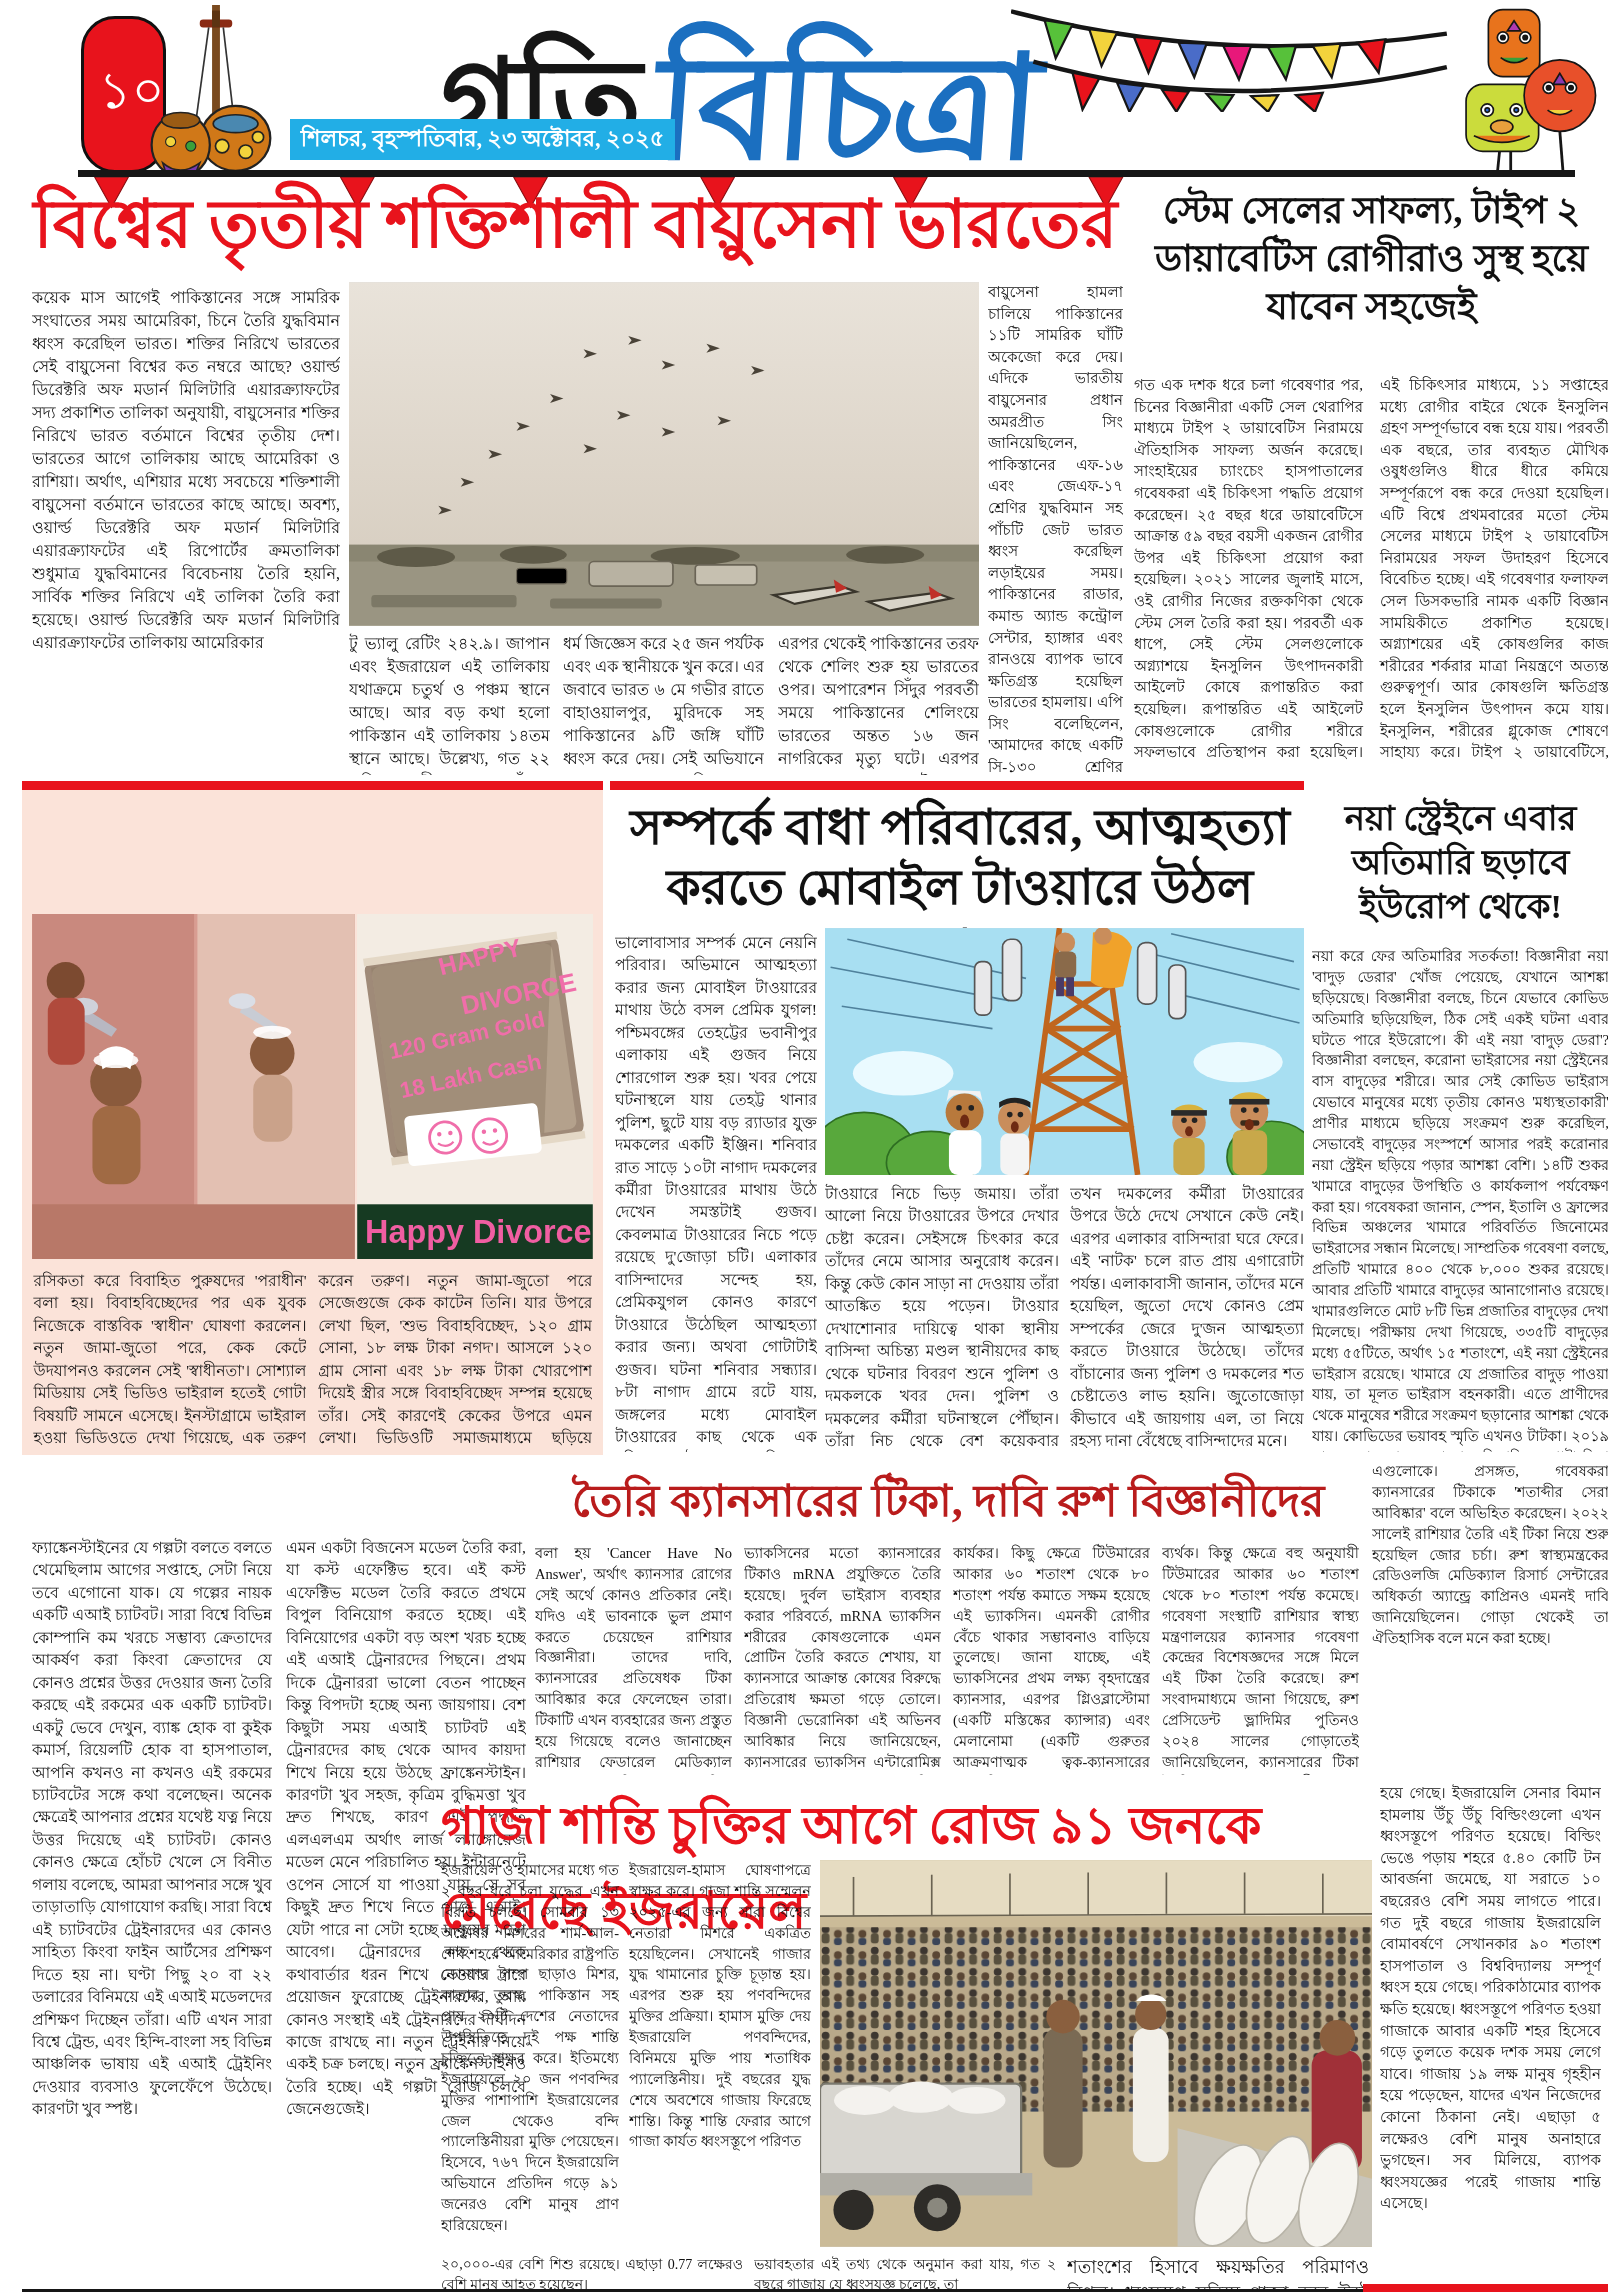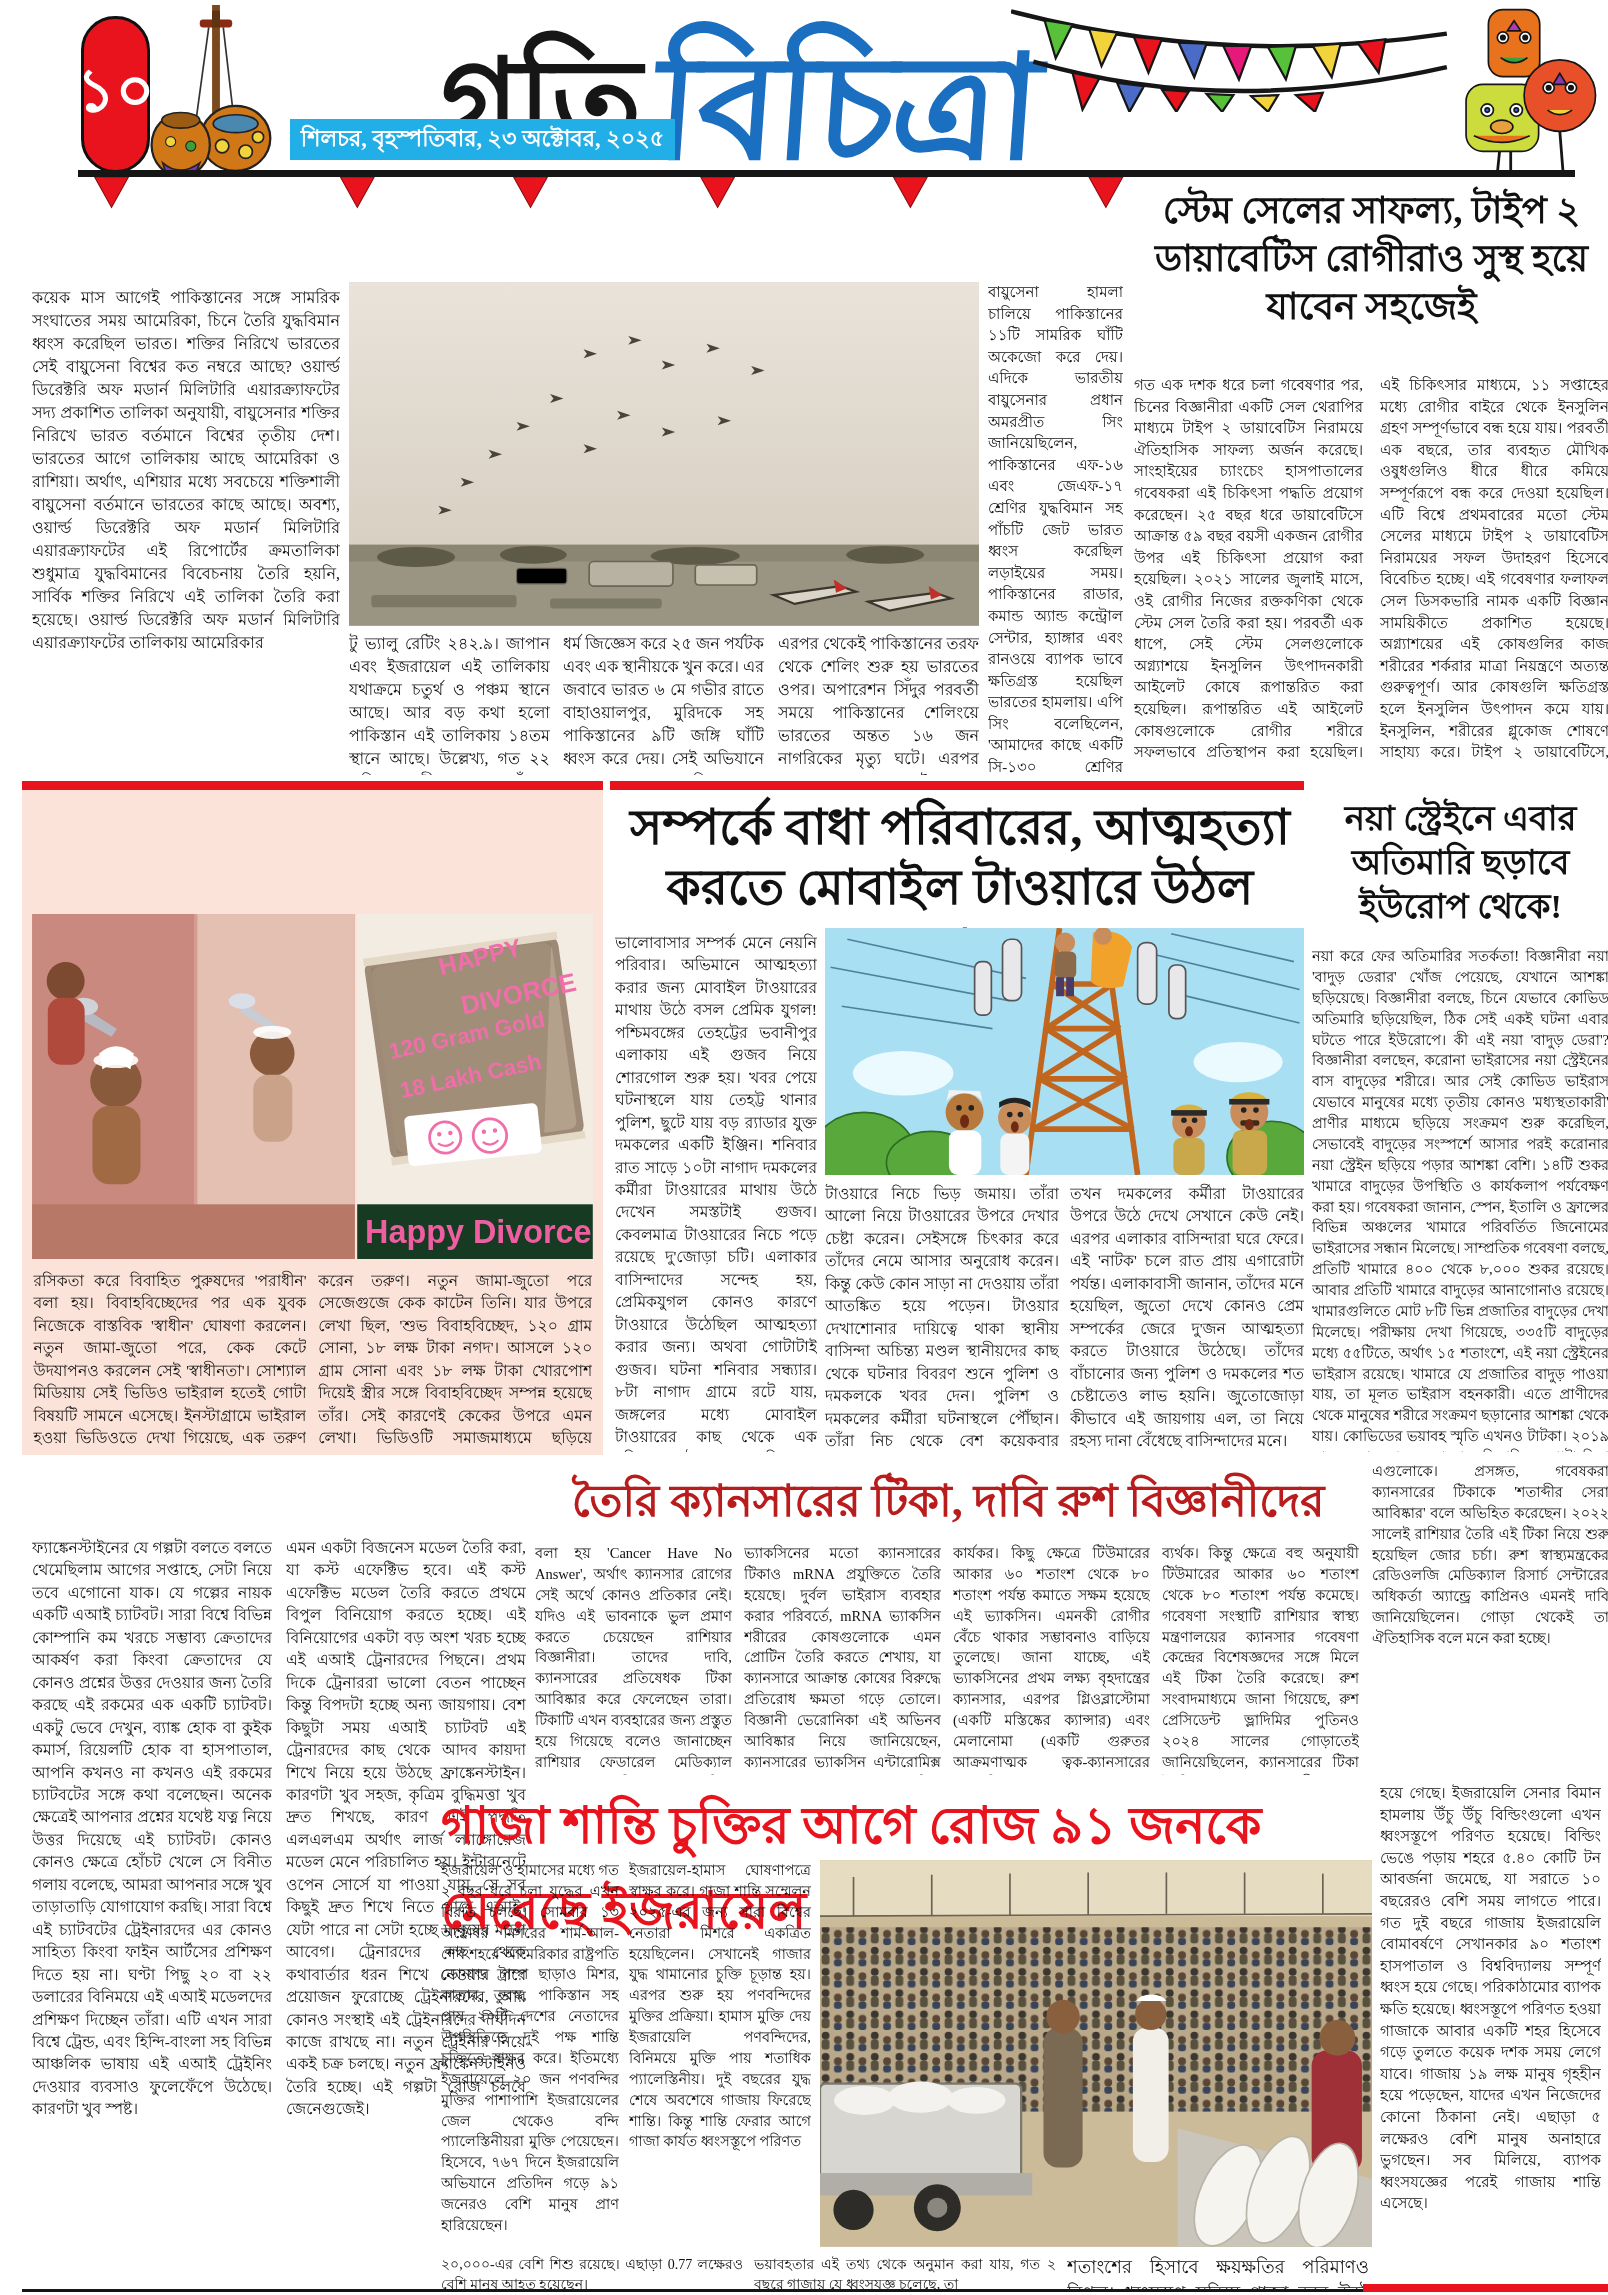--- a/index.html
+++ b/index.html
@@ -10,21 +10,21 @@
             font-family:"Liberation Serif",serif;word-break:break-word;overflow:hidden;}
   .headline{font-weight:700;font-family:"Liberation Serif",serif;}
   .red{color:#e8131c;}
   .center{text-align:center;}
   .twocol{column-count:2;column-gap:17px;}
   .rule-black{background:#161616;}
   .rule-red{background:#e8131c;}
   .datebar{background:#22aee6;color:#ffffff;font-size:22.3px;font-weight:700;
            display:flex;align-items:center;justify-content:center;}
   .pageno{background:#e8131c;border:3.4px solid #111;border-radius:34px;color:#fff;
-          display:flex;align-items:center;justify-content:center;font-size:60px;font-weight:700;}
+          display:flex;align-items:center;justify-content:center;font-size:51px;font-weight:400;padding-left:16px;}
   .peachbox{background:#fbe3d9;}
   .photo{overflow:hidden;background:#ddd;}
   svg{display:block;}
   .masthead-black{font-size:120px;font-weight:700;color:#161616;letter-spacing:-2.2px;}
   .masthead-blue{font-size:145px;font-weight:700;color:#1b6fc0;letter-spacing:-3.4px;
                  transform:skewX(-4deg);}
 </style>
 </head>
 <body>
 
@@ -124,20 +124,21 @@
         <polygon points="30,0 90,0 60,54"></polygon>
           <polygon points="470,0 530,0 500,54"></polygon>
         <polygon points="780,0 840,0 810,54"></polygon>
           <polygon points="1115,0 1175,0 1145,54"></polygon>
         <polygon points="1460,0 1520,0 1490,54"></polygon>
           <polygon points="1810,0 1870,0 1840,54"></polygon>
       </g>
     </svg>
   </div>
 
+  <div class="abs headline red center" style="left:31px;top:188px;width:1089px;height:89px;font-size:67px;line-height:1.1;">বিশ্বের তৃতীয় শক্তিশালী বায়ুসেনা ভারতের</div>
 
   <div class="abs bodytext" style="left:32px;top:286px;width:308px;height:492px;">কয়েক মাস আগেই পাকিস্তানের সঙ্গে সামরিক সংঘাতের সময় আমেরিকা, চিনে তৈরি যুদ্ধবিমান ধ্বংস করেছিল ভারত। শক্তির নিরিখে ভারতের সেই বায়ুসেনা বিশ্বের কত নম্বরে আছে? ওয়ার্ল্ড ডিরেক্টরি অফ মডার্ন মিলিটারি এয়ারক্র্যাফটের সদ্য প্রকাশিত তালিকা অনুযায়ী, বায়ুসেনার শক্তির নিরিখে ভারত বর্তমানে বিশ্বের তৃতীয় দেশ। ভারতের আগে তালিকায় আছে আমেরিকা ও রাশিয়া। অর্থাৎ, এশিয়ার মধ্যে সবচেয়ে শক্তিশালী বায়ুসেনা বর্তমানে ভারতের কাছে আছে। অবশ্য, ওয়ার্ল্ড ডিরেক্টরি অফ মডার্ন মিলিটারি এয়ারক্র্যাফটের এই রিপোর্টের ক্রমতালিকা শুধুমাত্র যুদ্ধবিমানের বিবেচনায় তৈরি হয়নি, সার্বিক শক্তির নিরিখে এই তালিকা তৈরি করা হয়েছে। ওয়ার্ল্ড ডিরেক্টরি অফ মডার্ন মিলিটারি এয়ারক্র্যাফটের তালিকায় আমেরিকার</div>
 
   <div class="abs photo" style="left:349px;top:282px;width:630px;height:344px;">
     <svg width="630" height="344" viewBox="0 0 1128 615">
       <defs>
         <linearGradient id="sky1" x1="0" y1="0" x2="0" y2="1">
           <stop offset="0" stop-color="#e9e3da"></stop>
             <stop offset="0.8" stop-color="#d8cfc2"></stop>
         </linearGradient>

